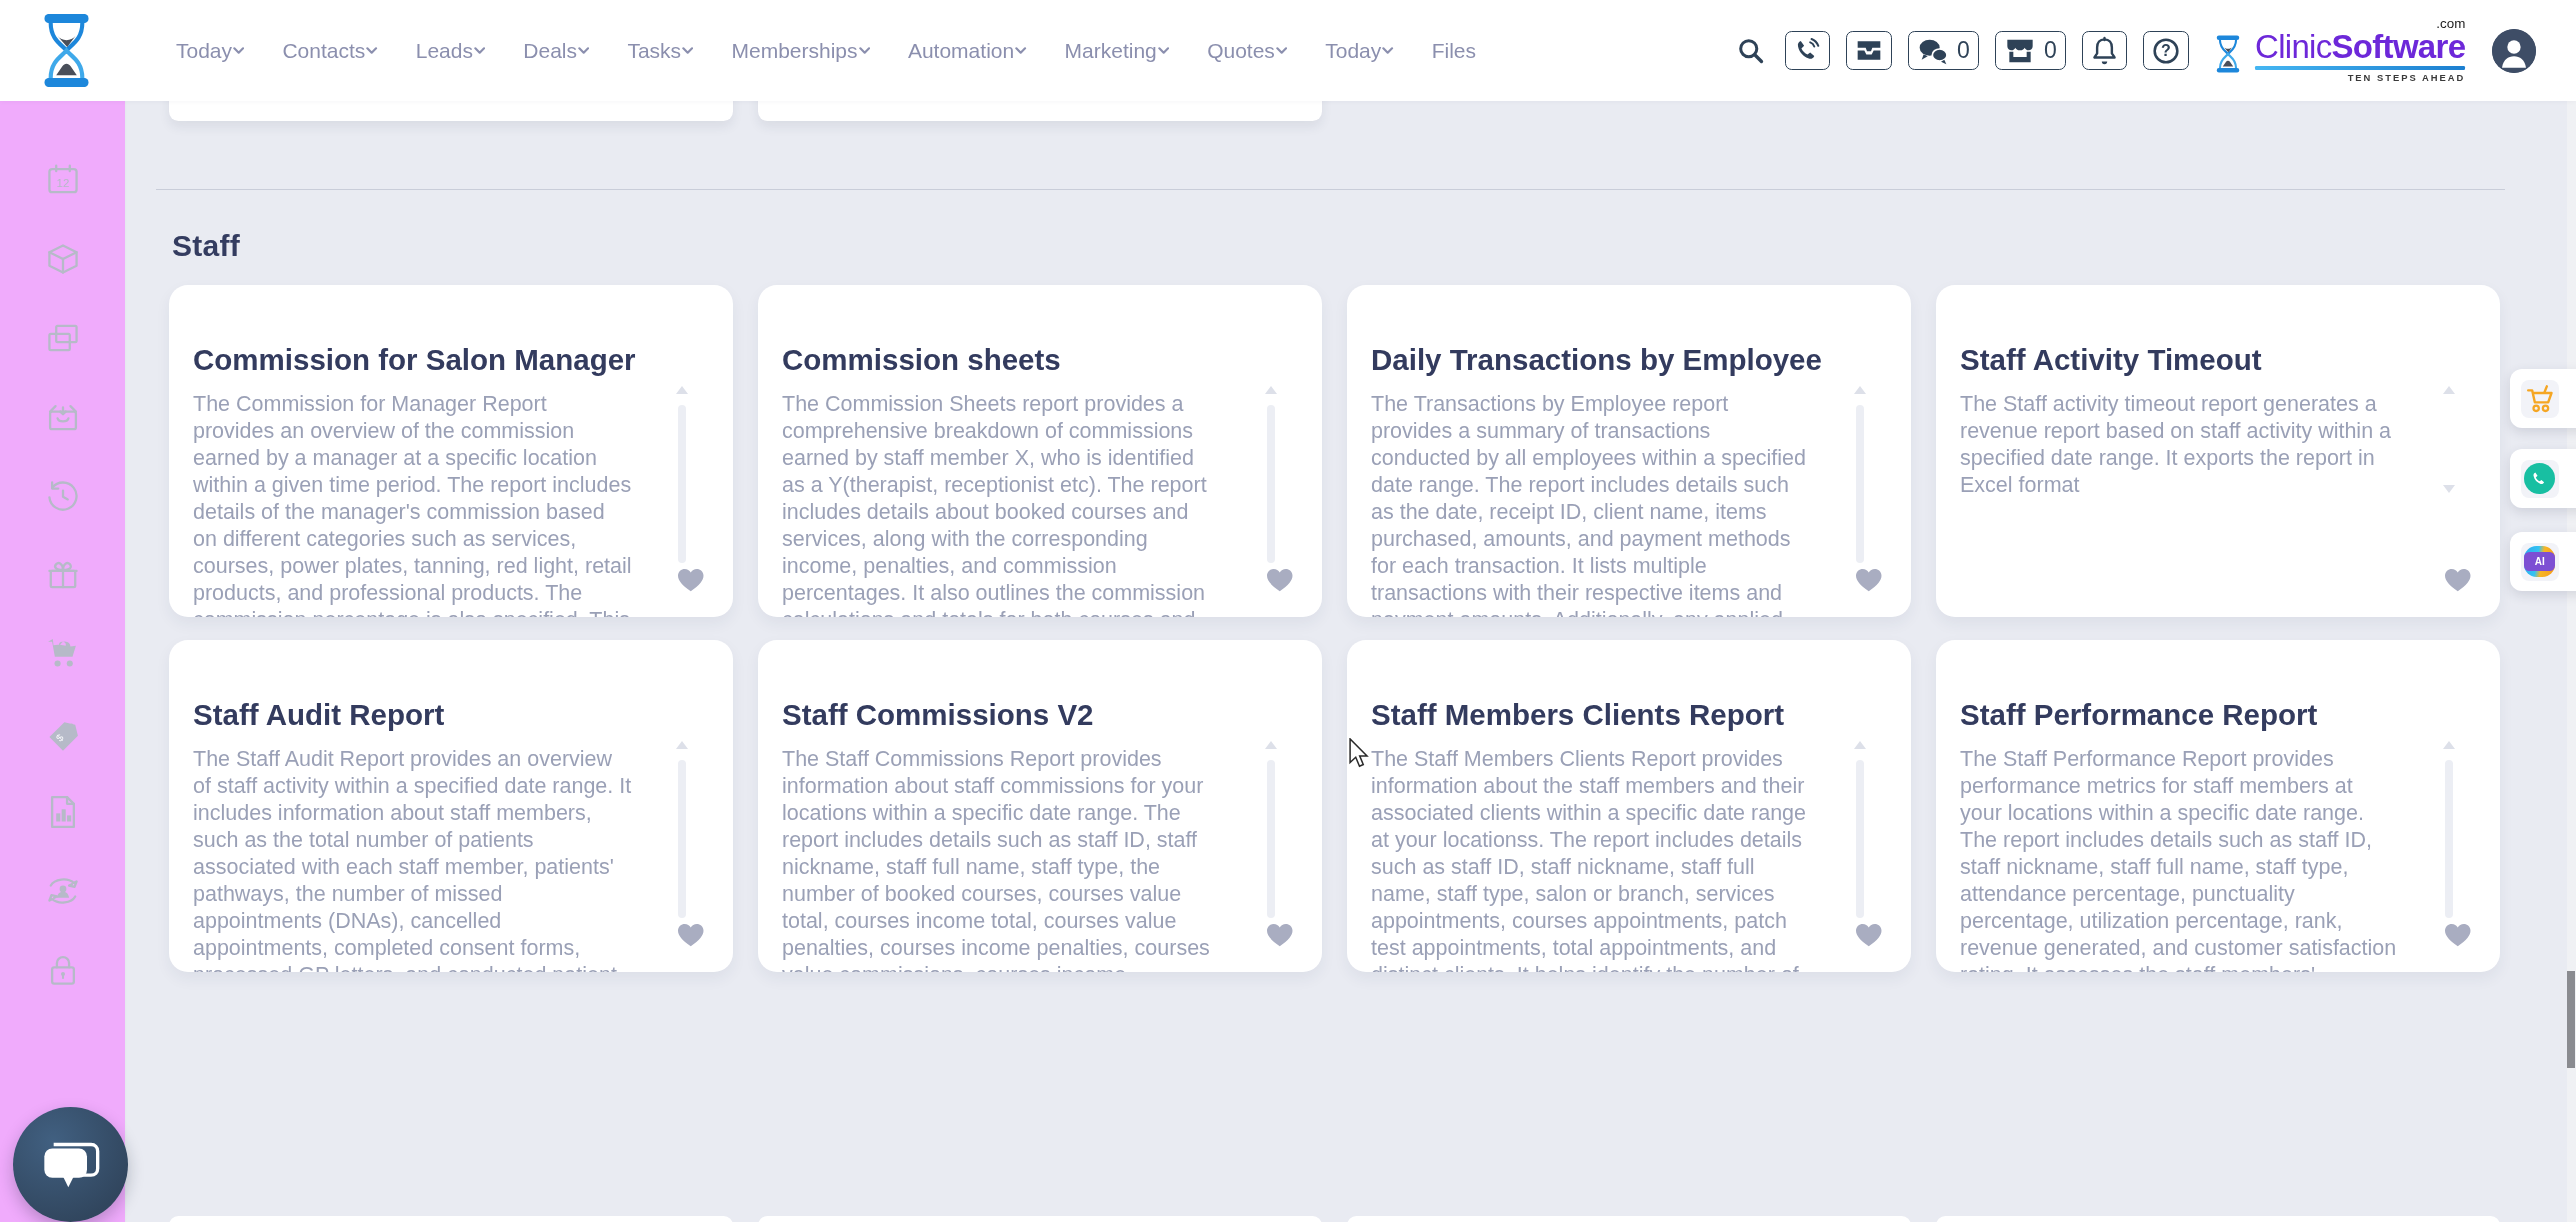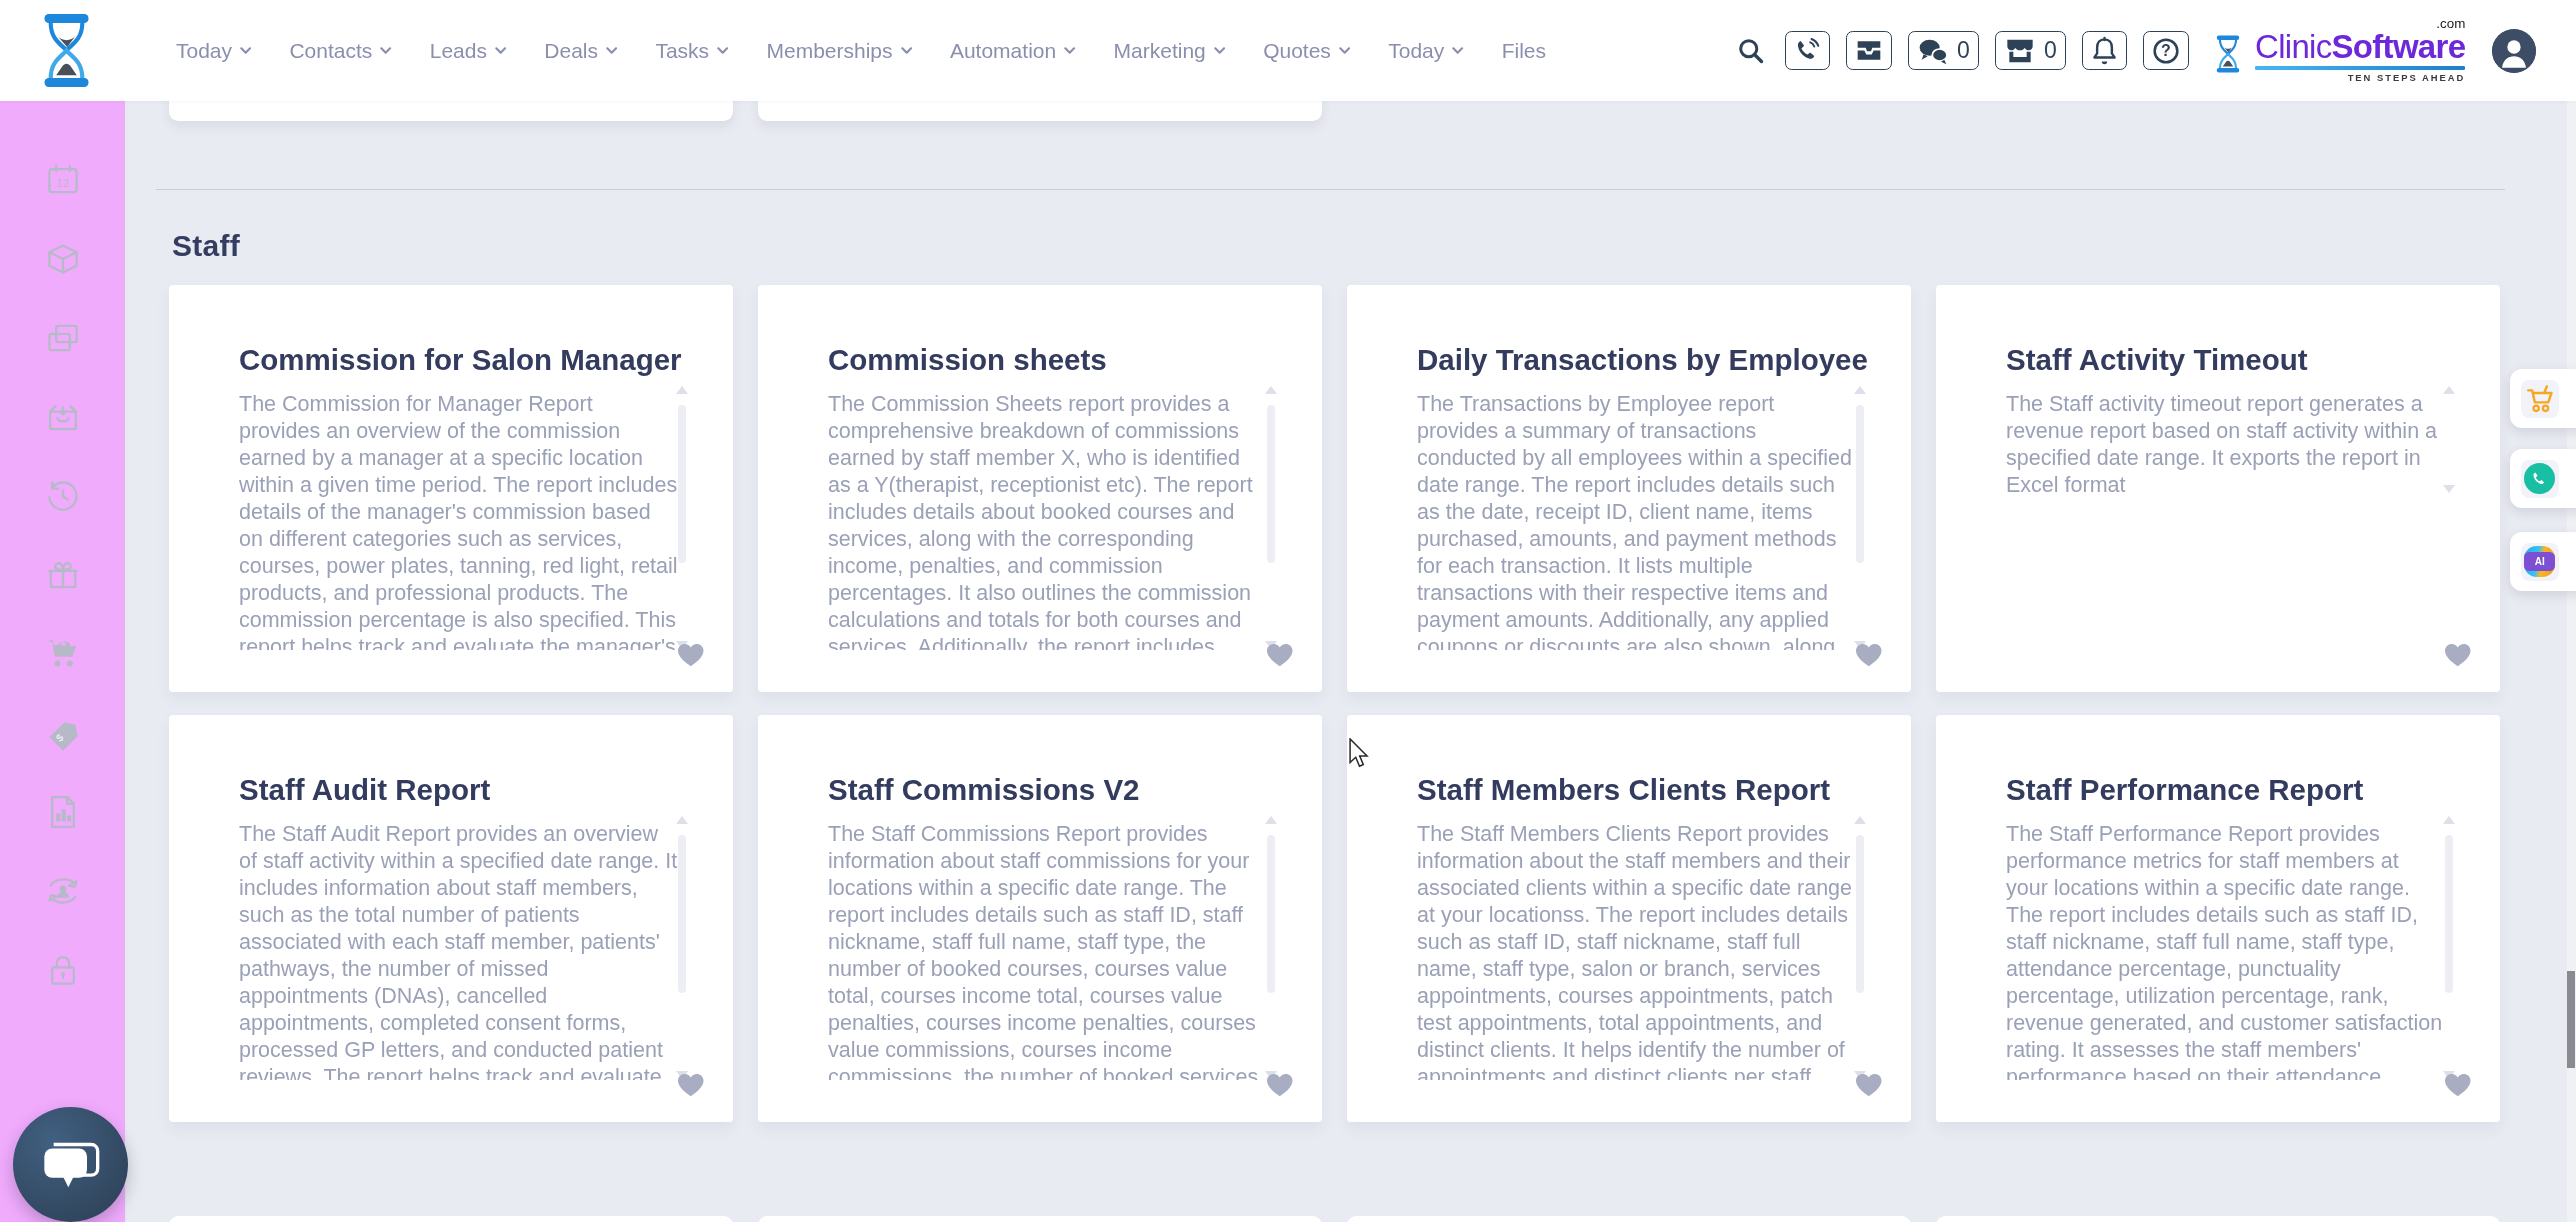--- a/index.html
+++ b/index.html
@@ -6,21 +6,21 @@
   html,body { width:2576px; height:1223px; overflow:hidden;
     font-family:"Liberation Sans", sans-serif; background:#e9ebf2; }
 
   
   .topbar { position:absolute; left:0; top:0; width:2576px; height:101px;
     background:#ffffff; z-index:40; display:flex; align-items:center;
     box-shadow:0 1.3px 5.4px rgba(30,40,70,.05); }
   .applogo { position:absolute; left:39px; top:10.7px; width:55px; height:79px; }
   .mainnav { position:absolute; left:176px; top:0; height:101px;
     display:flex; align-items:center; gap:38px; }
-  .navitem { display:flex; align-items:center; gap:8px; cursor:pointer; }
+  .navitem { display:flex; align-items:center; gap:1px; cursor:pointer; }
   .navitem span { font-size:21px; color:#8b8fae; }
   .chev { width:11.4px; height:7.4px; }
   .chev polyline { fill:none; stroke:#8b8fae; stroke-width:3.2; stroke-linecap:round; stroke-linejoin:round; }
 
   .topright { position:absolute; right:40px; top:0; height:101px;
     display:flex; align-items:center; gap:16px; }
   .iconbox { height:39px; min-width:40px; border:1.7px solid #2e4257; border-radius:6.7px;
     display:flex; align-items:center; justify-content:center; gap:8px; padding:0 8px; cursor:pointer; background:#fff; }
   .iconbox svg { display:block; }
   .cnt { font-size:23px; color:#2e4257; }
@@ -54,23 +54,23 @@
   .partial-top .pcard { background:#fff; border-radius:0 0 9.4px 9.4px; box-shadow:0 5.4px 10.7px rgba(40,50,80,.08); }
 
   .divider { position:absolute; left:156px; top:189px; width:2349px; height:0;
     border-top:1px solid #c9cdd9; }
 
   .sectiontitle { position:absolute; left:172px; top:229px; font-size:30px;
     font-weight:600; color:#343c60; letter-spacing:0.3px; }
 
   .grid { position:absolute; left:169px; top:285px; width:2328px;
     display:grid; grid-template-columns:repeat(4,564px); gap:23px 25px; z-index:5; }
-  .card { position:relative; width:564px; height:407px; background:#fff;
-    border-radius:4px; box-shadow:0 6.7px 14.8px rgba(40,50,80,.06);
-    padding:59px 58px 0 70px; overflow:hidden; cursor:pointer; }
+  .card { position:relative; width:564px; height:332px; background:#fff;
+    border-radius:19px; box-shadow:0 6.7px 14.8px rgba(40,50,80,.06);
+    padding:59px 58px 0 24px; overflow:hidden; cursor:pointer; }
   .cardtitle { font-size:29.5px; font-weight:600; color:#333b5e; line-height:1.1;
     margin-bottom:14.8px; white-space:nowrap; }
   .carddesc { width:439px; height:259px; overflow:hidden; font-size:21.5px;
     line-height:27px; color:#9aa0b6; }
 
   .scrollcol { position:absolute; right:42px; top:101px; height:263px; width:17.4px; }
   .card.short .scrollcol { height:107px; }
   .scrollcol .arr { position:absolute; left:2px; width:0; height:0;
     border-left:6.7px solid transparent; border-right:6.7px solid transparent; cursor:pointer; }
   .arr.up   { top:0; border-bottom:8.7px solid #dde0e9; }

